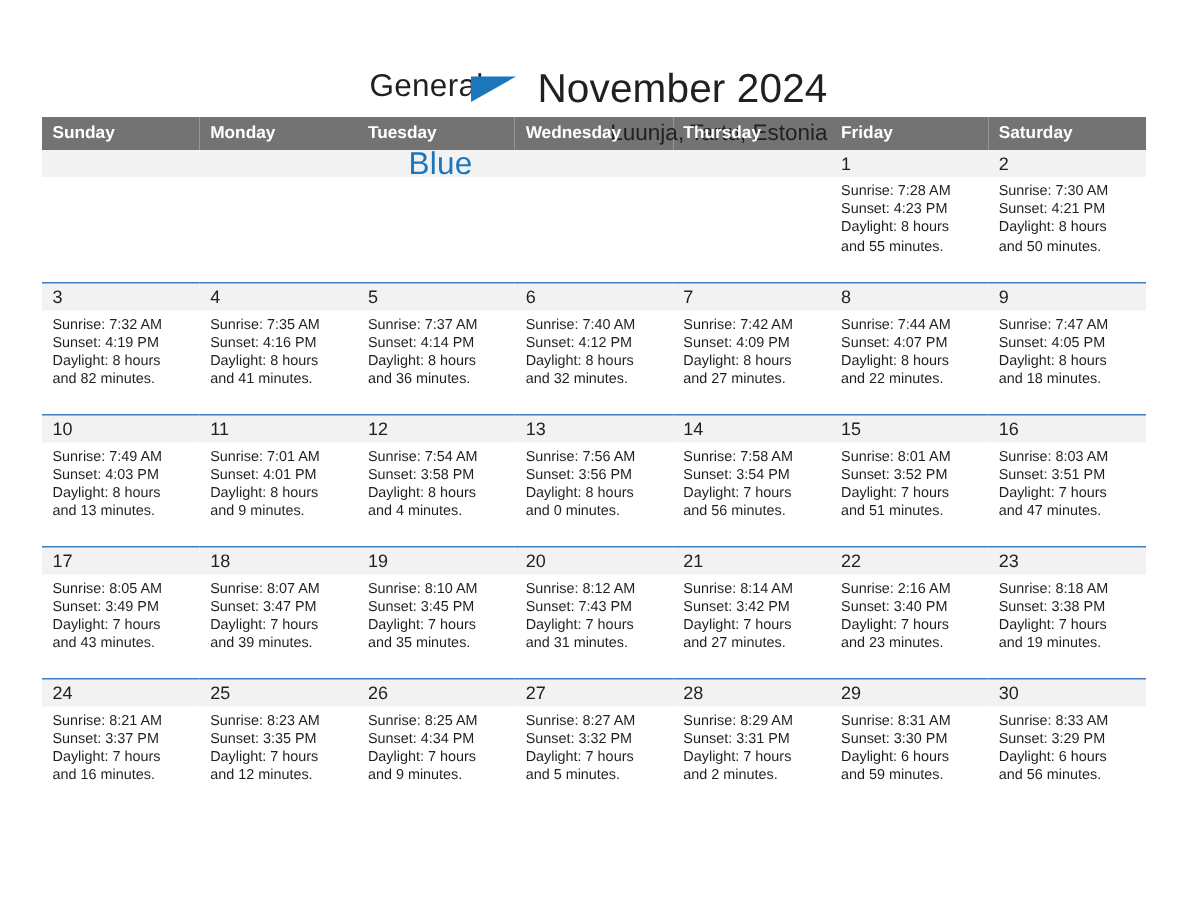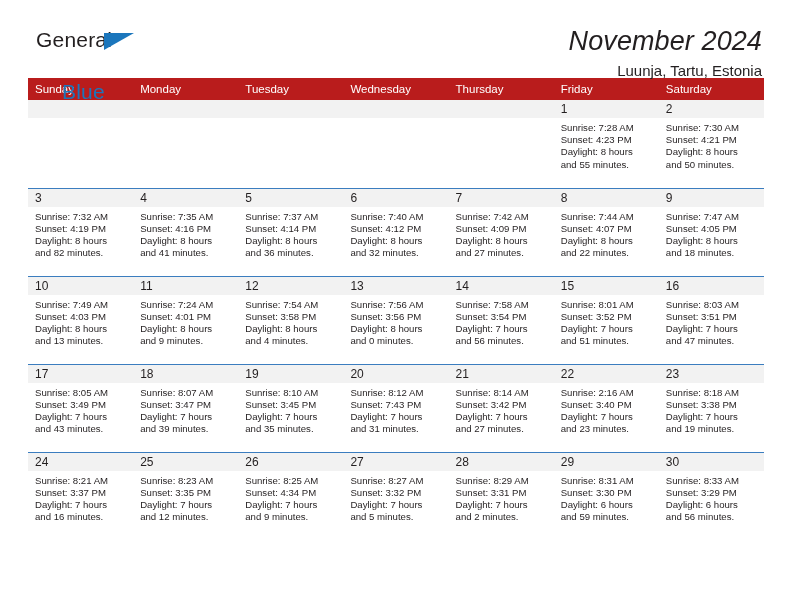--- a/index.html
+++ b/index.html
@@ -19,22 +19,22 @@
     width: 792px;
     height: 612px;
     box-sizing: border-box;
     padding: 0 28px;
   }
 
   
   .header {
     display: flex;
     align-items: flex-start;
-    justify-content: space-between;
-    padding-top: 26px;
+    justify-content: center;
+    padding-top: 44px;
     height: 72px;
     box-sizing: border-box;
   }
   .logo {
     position: relative;
     width: 120px;
     height: 52px;
     flex: 0 0 auto;
   }
   .logo-general {
@@ -70,42 +70,41 @@
     text-align: right;
     flex: 0 0 auto;
     padding-right: 2px;
   }
   .cal-title {
     font-size: 27px;
     font-weight: normal;
     color: #231f20;
     line-height: 30px;
     letter-spacing: .1px;
-    font-style: italic;
   }
   .cal-subtitle {
     font-size: 15px;
     font-weight: normal;
     color: #231f20;
     line-height: 22px;
     margin-top: 4px;
   }
 
   
   .cal {
     width: 736px;
     border-collapse: collapse;
     table-layout: fixed;
     margin-top: 6px;
   }
   .cal th {
-    background: #b91c1c;
+    background: #737373;
     color: #ffffff;
     font-size: 11.5px;
-    font-weight: normal;
+    font-weight: bold;
     text-align: left;
     padding: 5px 0 5px 7px;
     height: 20px;
     box-sizing: border-box;
     border: none;
   }
   .cal td {
     vertical-align: top;
     padding: 0;
     border: none;
@@ -311,21 +310,21 @@
           <div class="cell-body">
             <div>Sunrise: 7:49 AM</div>
             <div>Sunset: 4:03 PM</div>
             <div>Daylight: 8 hours</div>
             <div>and 13 minutes.</div>
           </div>
         </td>
         <td>
           <div class="daynum-bar">11</div>
           <div class="cell-body">
-            <div>Sunrise: 7:24 AM</div>
+            <div>Sunrise: 7:01 AM</div>
             <div>Sunset: 4:01 PM</div>
             <div>Daylight: 8 hours</div>
             <div>and 9 minutes.</div>
           </div>
         </td>
         <td>
           <div class="daynum-bar">12</div>
           <div class="cell-body">
             <div>Sunrise: 7:54 AM</div>
             <div>Sunset: 3:58 PM</div>

